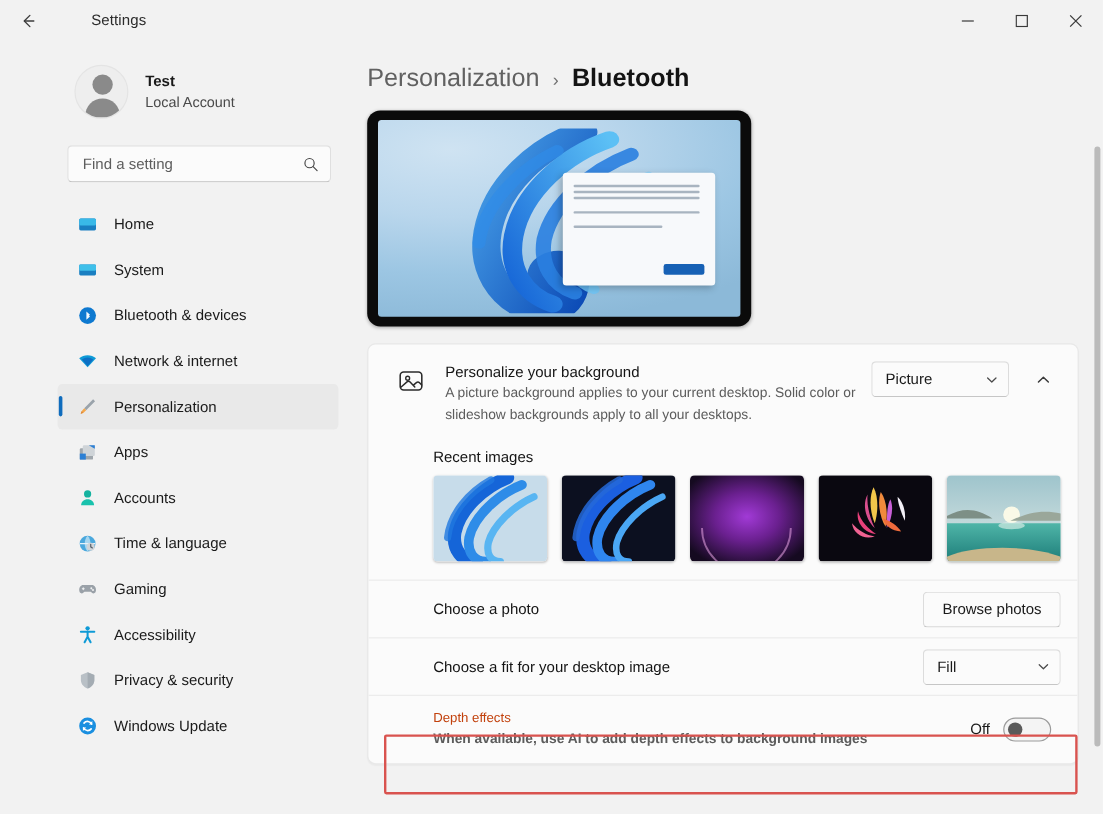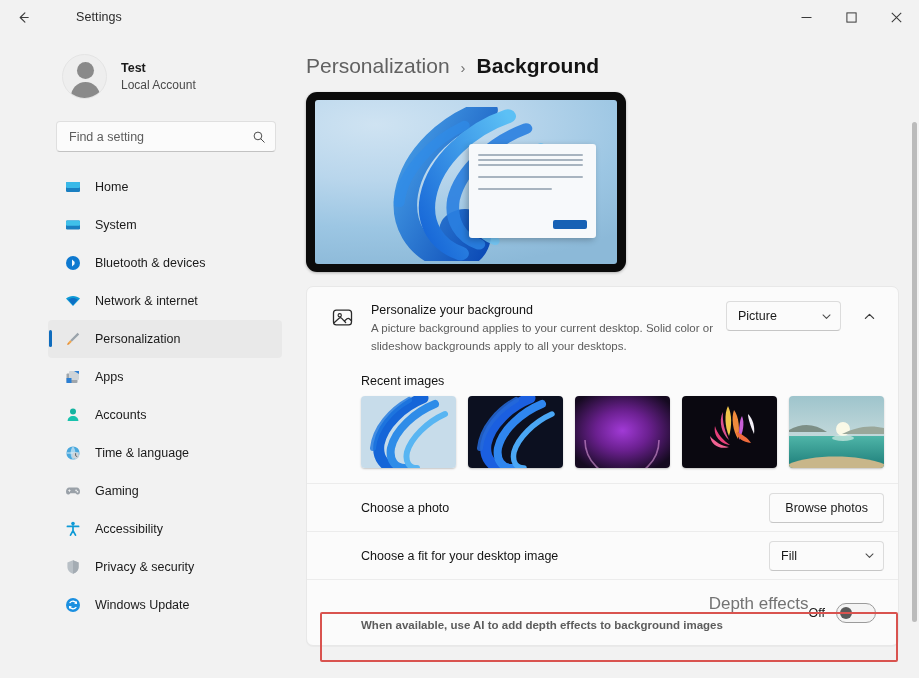--- a/index.html
+++ b/index.html
@@ -187,21 +187,21 @@
     border: 1px solid #dcdcdc; border-bottom-color: #c6c6c6;
     border-radius: 4px; font-family: inherit; font-size: 12.5px;
     color: #1a1a1a; cursor: pointer; flex: none;
   }
 
   .row-depth {
     position: relative;
     padding: 11px 14px; min-height: 49px; align-items: center;
   }
   .depth-txt { flex: 1; padding-left: 40px; }
-  .depth-title { font-size: 17px; color: #737373; line-height: 1.5; text-align: right; }
+  .depth-title { font-size: 11px; color: #c2410c; line-height: 1.5; }
   .depth-desc { font-size: 11.5px; color: #5c5c5c; line-height: 1.5; font-weight: bold; }
   .toggle-wrap { display: flex; align-items: center; gap: 11px; flex: none; padding-right: 8px; }
   .toggle-state { font-size: 12.5px; color: #1a1a1a; }
   .toggle {
     width: 40px; height: 20px; border-radius: 10px;
     background: #f4f4f4; border: 1px solid #9b9b9b;
     position: relative; cursor: pointer;
   }
   .toggle .knob {
     position: absolute; left: 3px; top: 3px;
@@ -411,21 +411,21 @@
       </div>
 
     </div>
   </div>
 
   <div class="content">
 
     <div class="breadcrumb">
       <span class="bc-parent">Personalization</span>
       <span class="bc-sep">›</span>
-      <span class="bc-current">Background</span>
+      <span class="bc-current">Bluetooth</span>
     </div>
 
     <div class="preview-wrap">
       <div class="monitor">
         <div class="screen">
           <svg class="wp-swirl" viewBox="0 0 100 100" preserveAspectRatio="none">
             <defs>
               <linearGradient id="bl1" x1="0" y1="0" x2="1" y2="1">
                 <stop offset="0" stop-color="#4aa3ea"></stop>
                   <stop offset="1" stop-color="#0b49b5"></stop>

